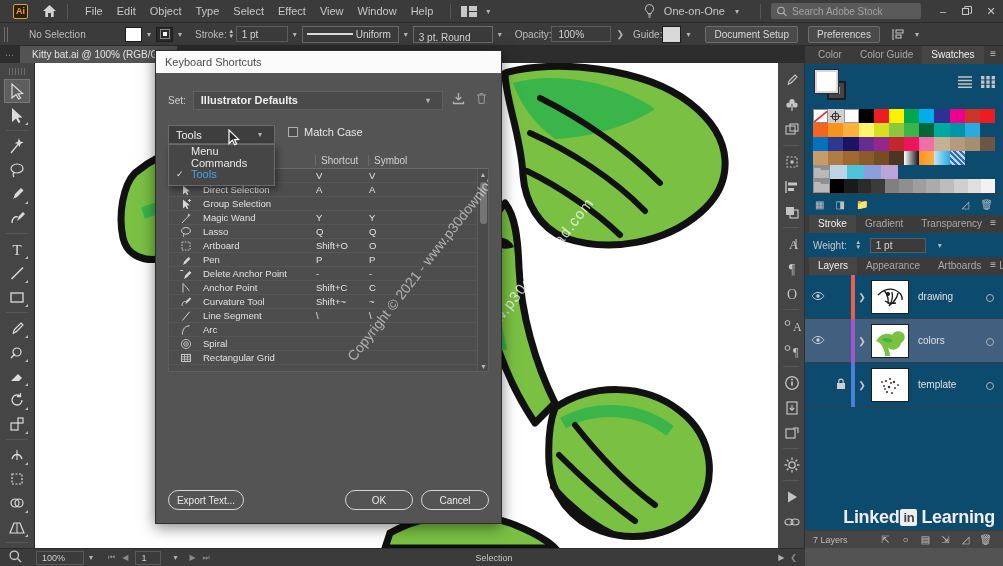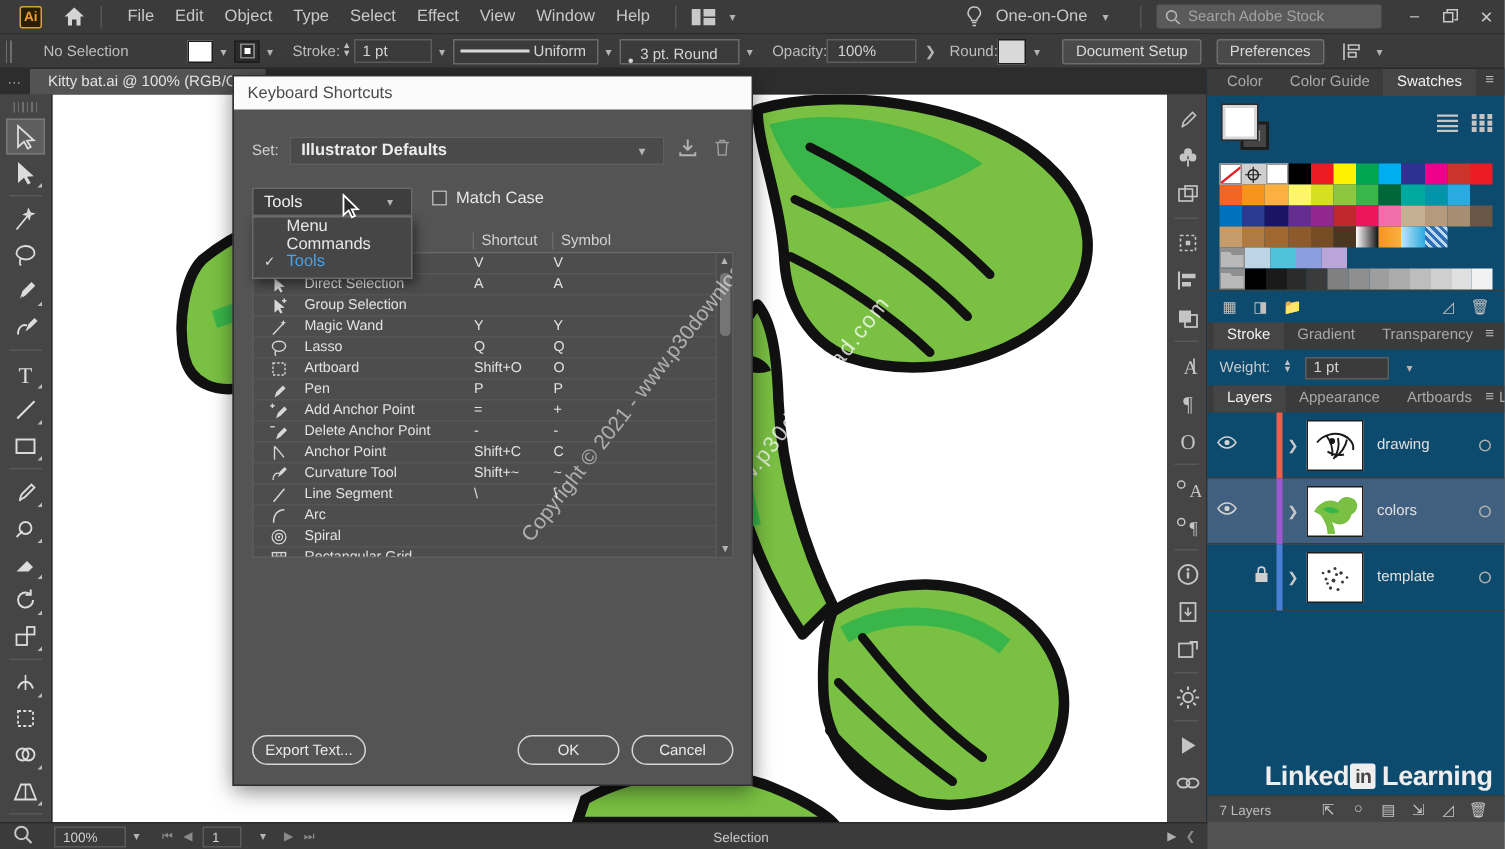--- a/index.html
+++ b/index.html
@@ -42,21 +42,21 @@
   .caret { color:#b4b4b4; font-size:8px; padding:0 5px; cursor:default; }
   .stepper { width:9px;height:13px;display:flex;flex-direction:column;
     align-items:center;justify-content:center;color:#c0c0c0;font-size:6px;line-height:5px;}
   .numfield { width:52px;height:16px;background:#3b3b3b;border:1px solid #5d5d5d;
     color:#d5d5d5;font-size:10px;display:flex;align-items:center;padding-left:5px;}
   .profbox { width:97px;height:17px;background:#3b3b3b;border:1px solid #6a6a6a;
     display:flex;align-items:center;gap:3px;padding:0 4px;}
   .profline { flex:0 0 46px;height:2px;background:#d9d9d9; }
   .proftxt { color:#d5d5d5;font-size:10px; }
   .brushbox { width:80px;height:17px;background:#3b3b3b;border:1px solid #6a6a6a;
-    display:flex;align-items:flex-end;gap:5px;padding:0 5px;color:#d5d5d5;font-size:10px;}
+    display:flex;align-items:flex-start;gap:5px;padding:0 5px;color:#d5d5d5;font-size:10px;flex-direction:column;}
   .dot { width:3px;height:3px;border-radius:50%;background:#d9d9d9; }
   .opfield { width:60px;height:16px;background:#3b3b3b;border:1px solid #5d5d5d;
     color:#d5d5d5;font-size:10px;display:flex;align-items:center;padding-left:6px;}
   .stylebox { width:19px;height:17px;background:#d9d9d9;border:1px solid #1d1d1d; }
   .pbtn { height:17px;background:#4a4a4a;border:1px solid #6d6d6d;border-radius:2px;
     color:#dadada;font-size:10px;display:flex;align-items:center;padding:0 8px;
     margin-left:10px;}
 
   
   .tabrow { position:absolute;left:0;top:46px;width:1003px;height:17px;
@@ -298,21 +298,21 @@
     </div>
     <span class="caret">▾</span>
     <div class="brushbox">
       <span class="dot"></span>
       <span>3 pt. Round</span>
     </div>
     <span class="caret">▾</span>
     <div class="cb-label" style="margin-left:8px">Opacity:</div>
     <div class="opfield">100%</div>
     <span class="caret" style="font-size:9px">❯</span>
-    <div class="cb-label" style="margin-left:4px">Round:</div>
+    <div class="cb-label" style="margin-left:4px">Guide:</div>
     <div class="stylebox"></div>
     <span class="caret">▾</span>
     <div class="pbtn">Document Setup</div>
     <div class="pbtn">Preferences</div>
     <div style="margin-left:12px;display:flex;align-items:center;gap:4px">
       <svg width="14" height="13" viewBox="0 0 14 13">
           <path d="M1 1v11M4 2h7v3H4zM4 7h5v3H4z" fill="none" stroke="#c4c4c4" stroke-width="1.1"></path>
         </svg>
       <span class="caret">▾</span>
     </div>
@@ -979,31 +979,20 @@
                 </svg>
               </span>
               <span class="nm">Pen</span>
               <span class="sc">P</span>
               <span class="sy">P</span>
             </div>
             <div class="lrow">
               <span class="ic">
                 <svg width="12" height="12" viewBox="0 0 12 12">
                   <path d="M4 11l1.2-3.6L9.6 3l1.8 1.8-4.4 4.4z" fill="#d8d8d8"></path>
-                  <path d="M1.6 1v3M.2 2.5h3" stroke="#d8d8d8" stroke-width=".9"></path>
-                </svg>
-              </span>
-              <span class="nm">Add Anchor Point</span>
-              <span class="sc">=</span>
-              <span class="sy">+</span>
-            </div>
-            <div class="lrow">
-              <span class="ic">
-                <svg width="12" height="12" viewBox="0 0 12 12">
-                  <path d="M4 11l1.2-3.6L9.6 3l1.8 1.8-4.4 4.4z" fill="#d8d8d8"></path>
                   <path d="M.2 2.5h3" stroke="#d8d8d8" stroke-width=".9"></path>
                 </svg>
               </span>
               <span class="nm">Delete Anchor Point</span>
               <span class="sc">-</span>
               <span class="sy">-</span>
             </div>
             <div class="lrow">
               <span class="ic">
                 <svg width="12" height="12" viewBox="0 0 12 12">

